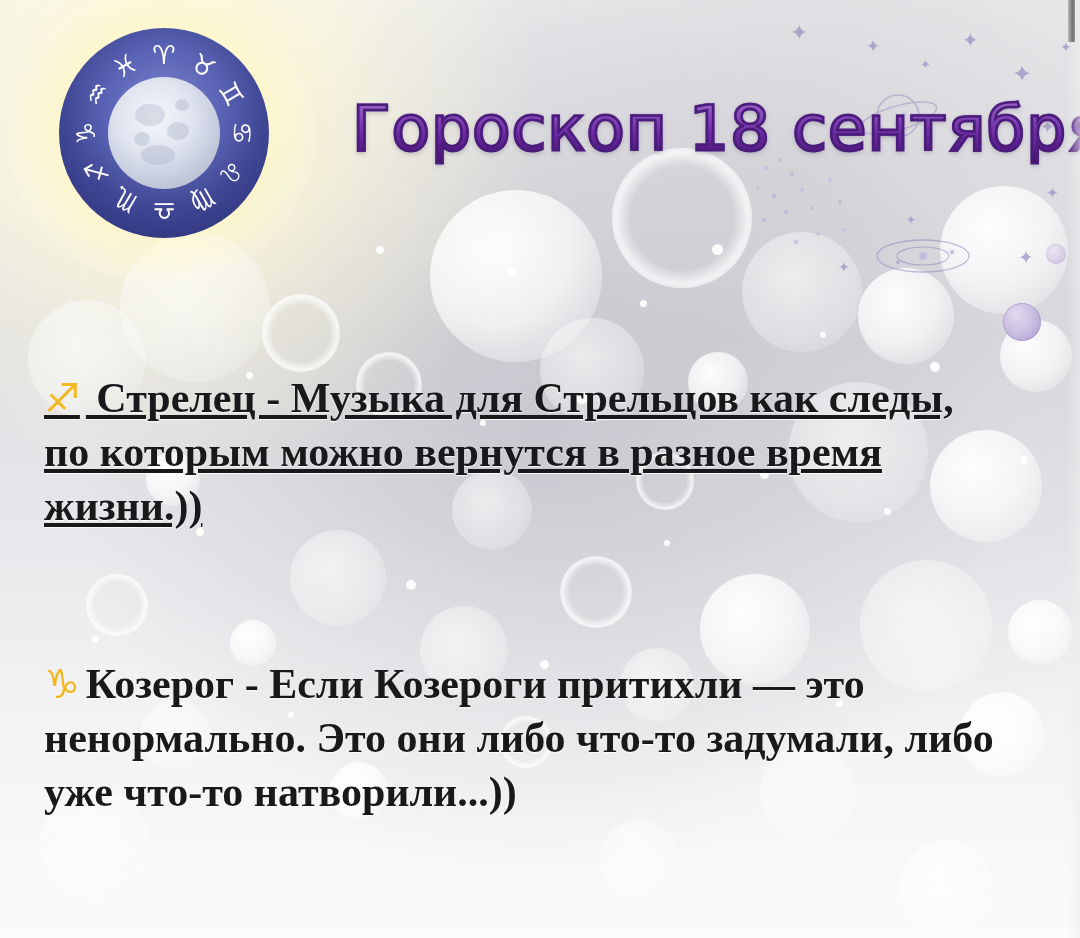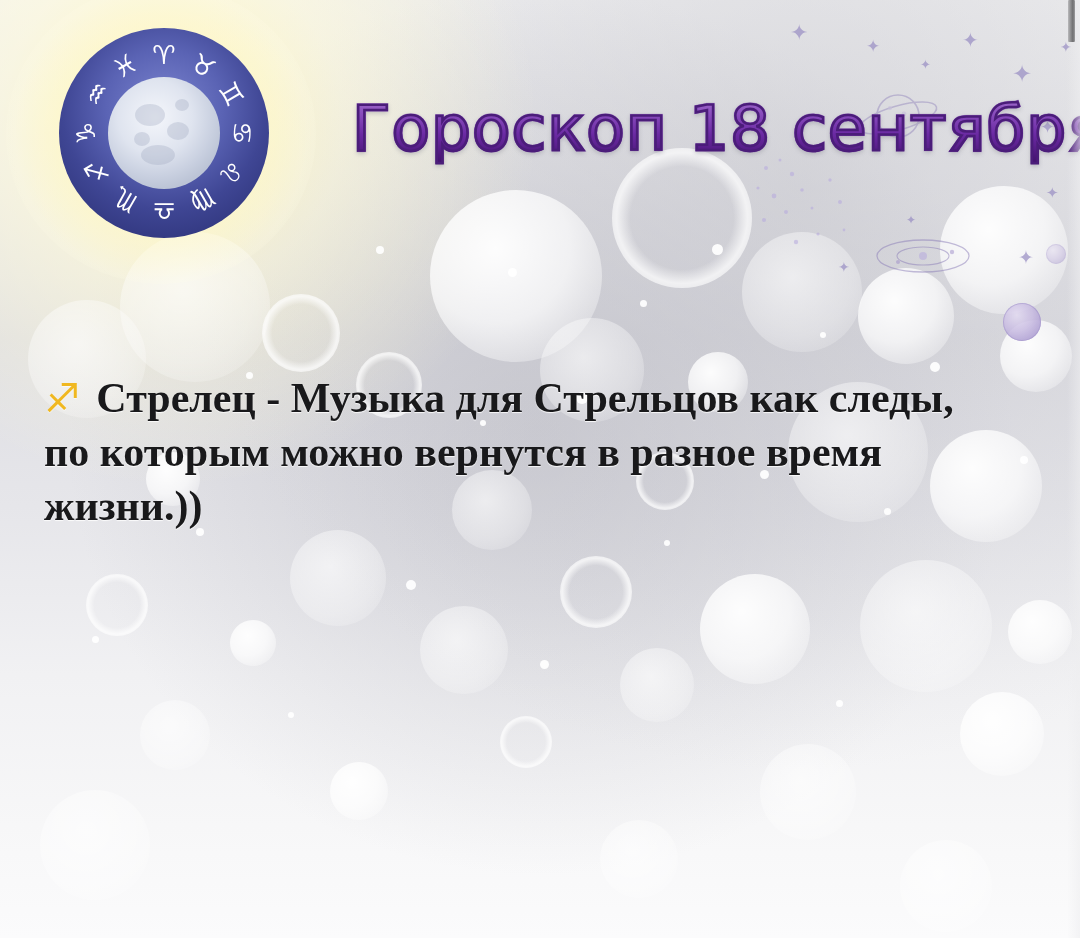--- a/index.html
+++ b/index.html
@@ -127,21 +127,21 @@
     position: absolute;
     left: 44px;
     width: 960px;
     font-family: "Liberation Serif", "DejaVu Serif", serif;
     font-weight: 700;
     font-size: 42px;
     line-height: 1.28;
     color: #19191b;
     text-shadow: 0 1px 1px rgba(255,255,255,0.85);
   }
-  #blk-sagittarius { top: 372px; }
+  #blk-sagittarius { top: 372px; text-decoration: underline; }
   #blk-capricorn  { top: 658px; }
 
   .sign-glyph {
     font-family: "DejaVu Sans", sans-serif;
     color: #f0b821;
     font-size: 40px;
     font-weight: 400;
     margin-right: 6px;
     text-shadow: 0 1px 1px rgba(255,255,255,0.6);
   }
@@ -320,18 +320,21 @@
     </svg>
   </div>
 
   <div class="title-ghost">Гороскоп 18 сентября</div>
   <div class="title">Гороскоп 18 сентября</div>
 
   <div class="blk" id="blk-sagittarius">
     <span class="sign-glyph">♐</span><span> Стрелец - Музыка для Стрельцов как следы, по которым можно вернутся в разное время жизни.))</span>
   </div>
 
+  <div class="blk" id="blk-capricorn">
+    <span class="sign-glyph">♑</span><span>Козерог - Если Козероги притихли — это ненормально. Это они либо что-то задумали, либо уже что-то натворили...))</span>
+  </div>
 
   <div class="scrollbar-track">
     <div class="scrollbar-thumb"></div>
   </div>
 
 </div>
 
 </body></html>

